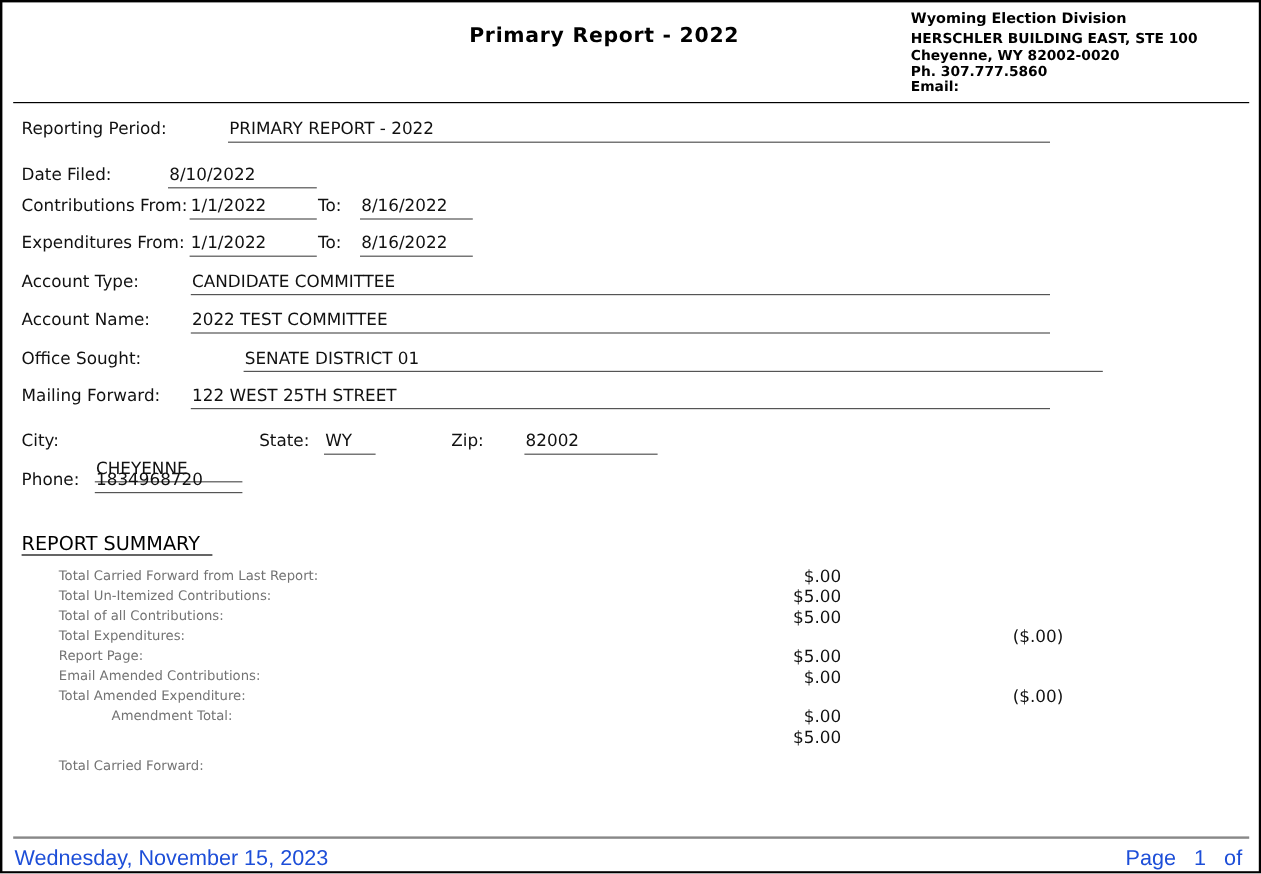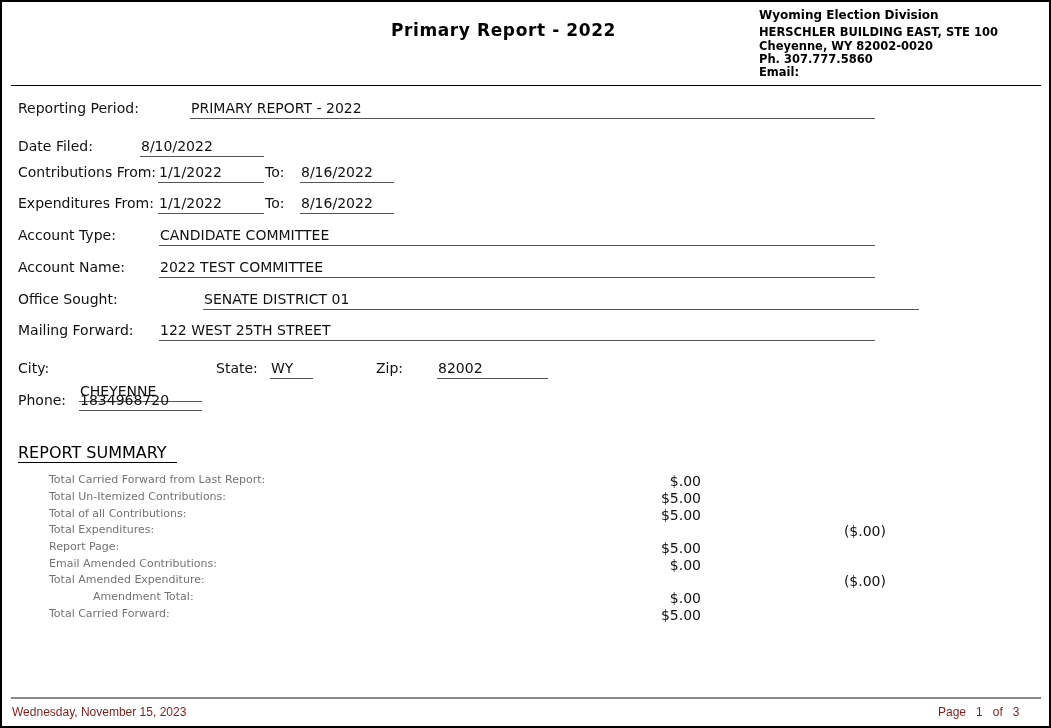--- a/index.html
+++ b/index.html
@@ -7,21 +7,21 @@
   .frame { position:absolute; left:0; top:0; width:1047px; height:724px; border:2px solid #000; }
   .abs { position:absolute; white-space:nowrap; }
   .title { left:391px; top:20px; font-size:17px; font-weight:bold; letter-spacing:0.6px; }
   .org-name { left:759px; top:8px; font-size:12px; font-weight:bold; }
   .org-line { left:759px; font-size:11.5px; font-weight:bold; }
   .hline { position:absolute; height:0; border-top:1px solid #000; }
   .lbl { font-size:14px; color:#111; }
   .val { font-size:14px; color:#111; border-bottom:1px solid #555; padding-left:1px; height:18px; }
   .sum-label { font-size:11px; color:#737373; }
   .amt { font-size:14px; color:#111; text-align:right; }
-  .foot { font-family:"Liberation Sans", sans-serif; font-size:12px; color:#7f1d1d; }
+  .foot { font-family:"Liberation Sans", sans-serif; font-size:18px; color:#1d4ed8; }
   .heading { left:18px; top:443px; font-size:16px; border-bottom:1px solid #000; padding-right:10px; }
 </style>
 </head>
 <body>
 
 <div class="frame"></div>
 
 <div class="abs title">Primary Report - 2022</div>
 <div class="abs org-name">Wyoming Election Division</div>
 <div class="abs org-line" style="top:25px">HERSCHLER BUILDING EAST, STE 100</div>
@@ -96,21 +96,21 @@
   <div class="abs amt" style="left:780px; top:557px; width:106px;"></div>
 
   <div class="abs sum-label" style="left:49px; top:573px;">Total Amended Expenditure:</div>
   <div class="abs amt" style="left:600px; top:573px; width:101px;"></div>
   <div class="abs amt" style="left:780px; top:573px; width:106px;">($.00)</div>
 
   <div class="abs sum-label" style="left:49px; top:590px;margin-left:44px;">Amendment Total:</div>
   <div class="abs amt" style="left:600px; top:590px; width:101px;">$.00</div>
   <div class="abs amt" style="left:780px; top:590px; width:106px;"></div>
 
-  <div class="abs sum-label" style="left:49px; top:607px;">Total Carried Forward:</div>
+  <div class="abs sum-label" style="left:49px; top:632px;">Total Carried Forward:</div>
   <div class="abs amt" style="left:600px; top:607px; width:101px;">$5.00</div>
   <div class="abs amt" style="left:780px; top:607px; width:106px;"></div>
 </div>
 
 <div class="hline" style="left:11px; top:697px; width:1030px; border-top:2px solid #888;"></div>
 <div class="abs foot" style="left:12px; top:705px;">Wednesday, November 15, 2023</div>
 <div class="abs foot" style="left:938px; top:705px;">
   <span>Page</span>&nbsp;&nbsp;
   <span>1</span>&nbsp;&nbsp;
   <span>of</span>&nbsp;&nbsp;

